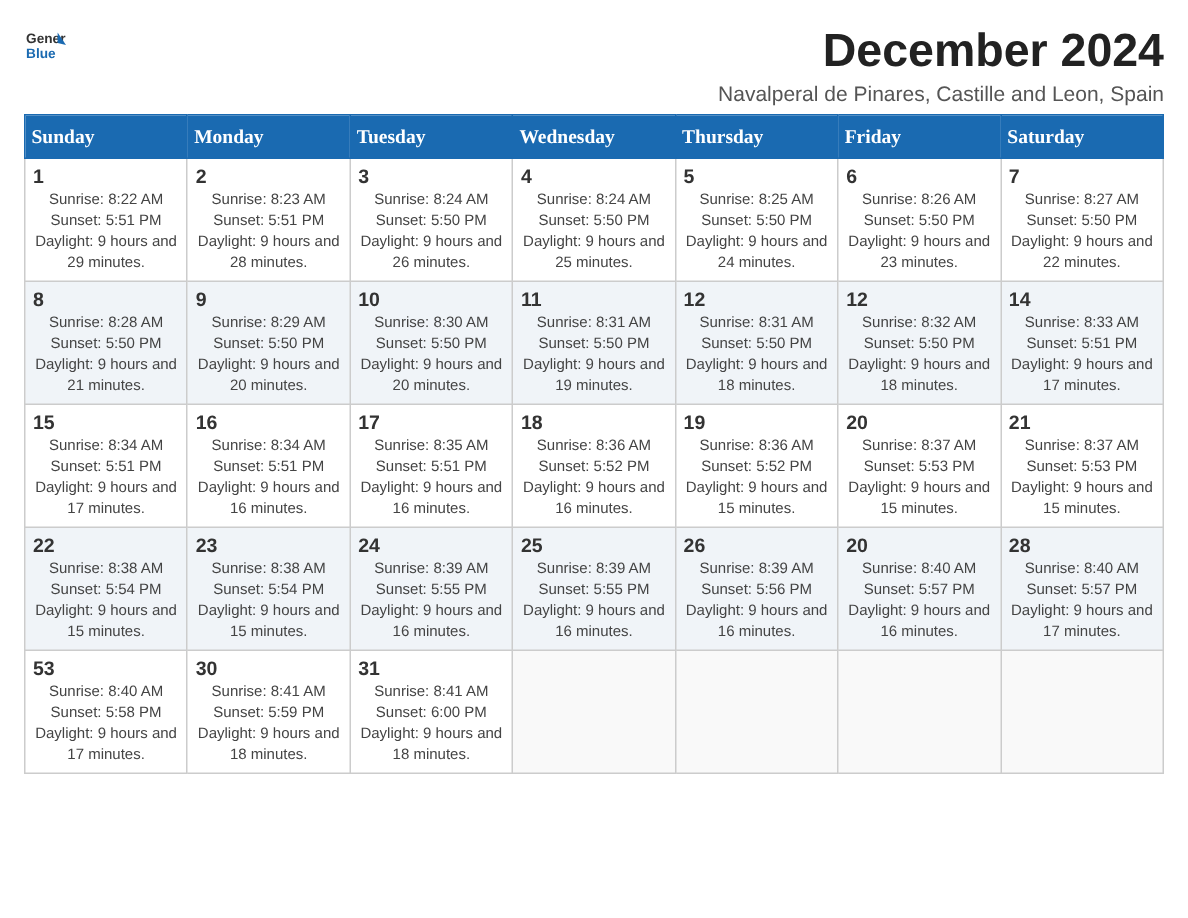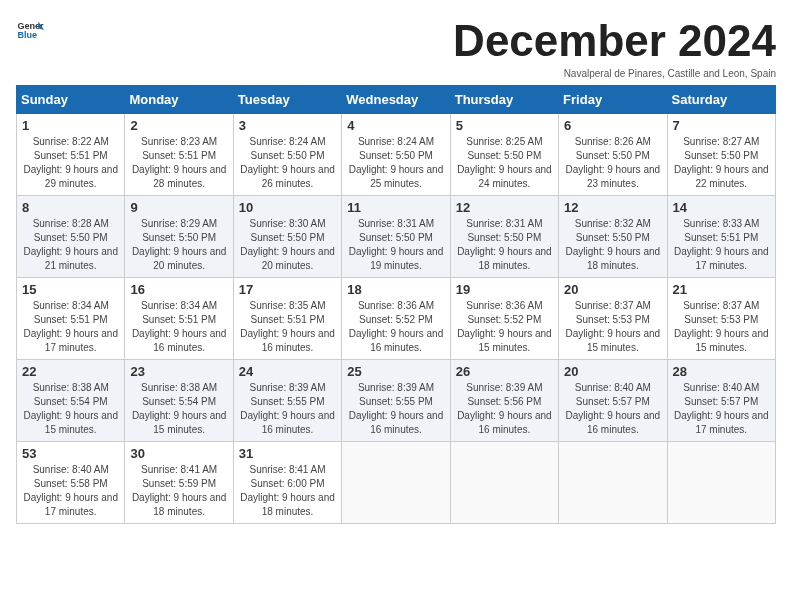--- a/index.html
+++ b/index.html
@@ -22,42 +22,43 @@
       gap: 4px;
     }
     .logo-icon {
       width: 28px;
       height: 28px;
     }
     .title-area {
       text-align: right;
     }
     .month-title {
-      font-size: 44px;
+      font-size: 31px;
       font-weight: bold;
       color: #222;
     }
     .subtitle {
-      font-size: 10px;
+      font-size: 14px;
       color: #555;
       margin-top: 2px;
     }
     .calendar-table {
       width: 100%;
       border-collapse: collapse;
       margin-top: 6px;
     }
     .calendar-table th {
       background: #1a6ab1;
       color: #fff;
       font-size: 13px;
       font-weight: bold;
       padding: 6px 4px;
       text-align: left;
       border: 1px solid #1a6ab1;
+      font-family: Liberation Serif, serif;
     }
     .calendar-table td {
       border: 1px solid #ccc;
       vertical-align: top;
       padding: 4px 5px;
       font-size: 10.5px;
       color: #333;
       width: calc(100% / 7);
       min-height: 80px;
       background: #fff;

